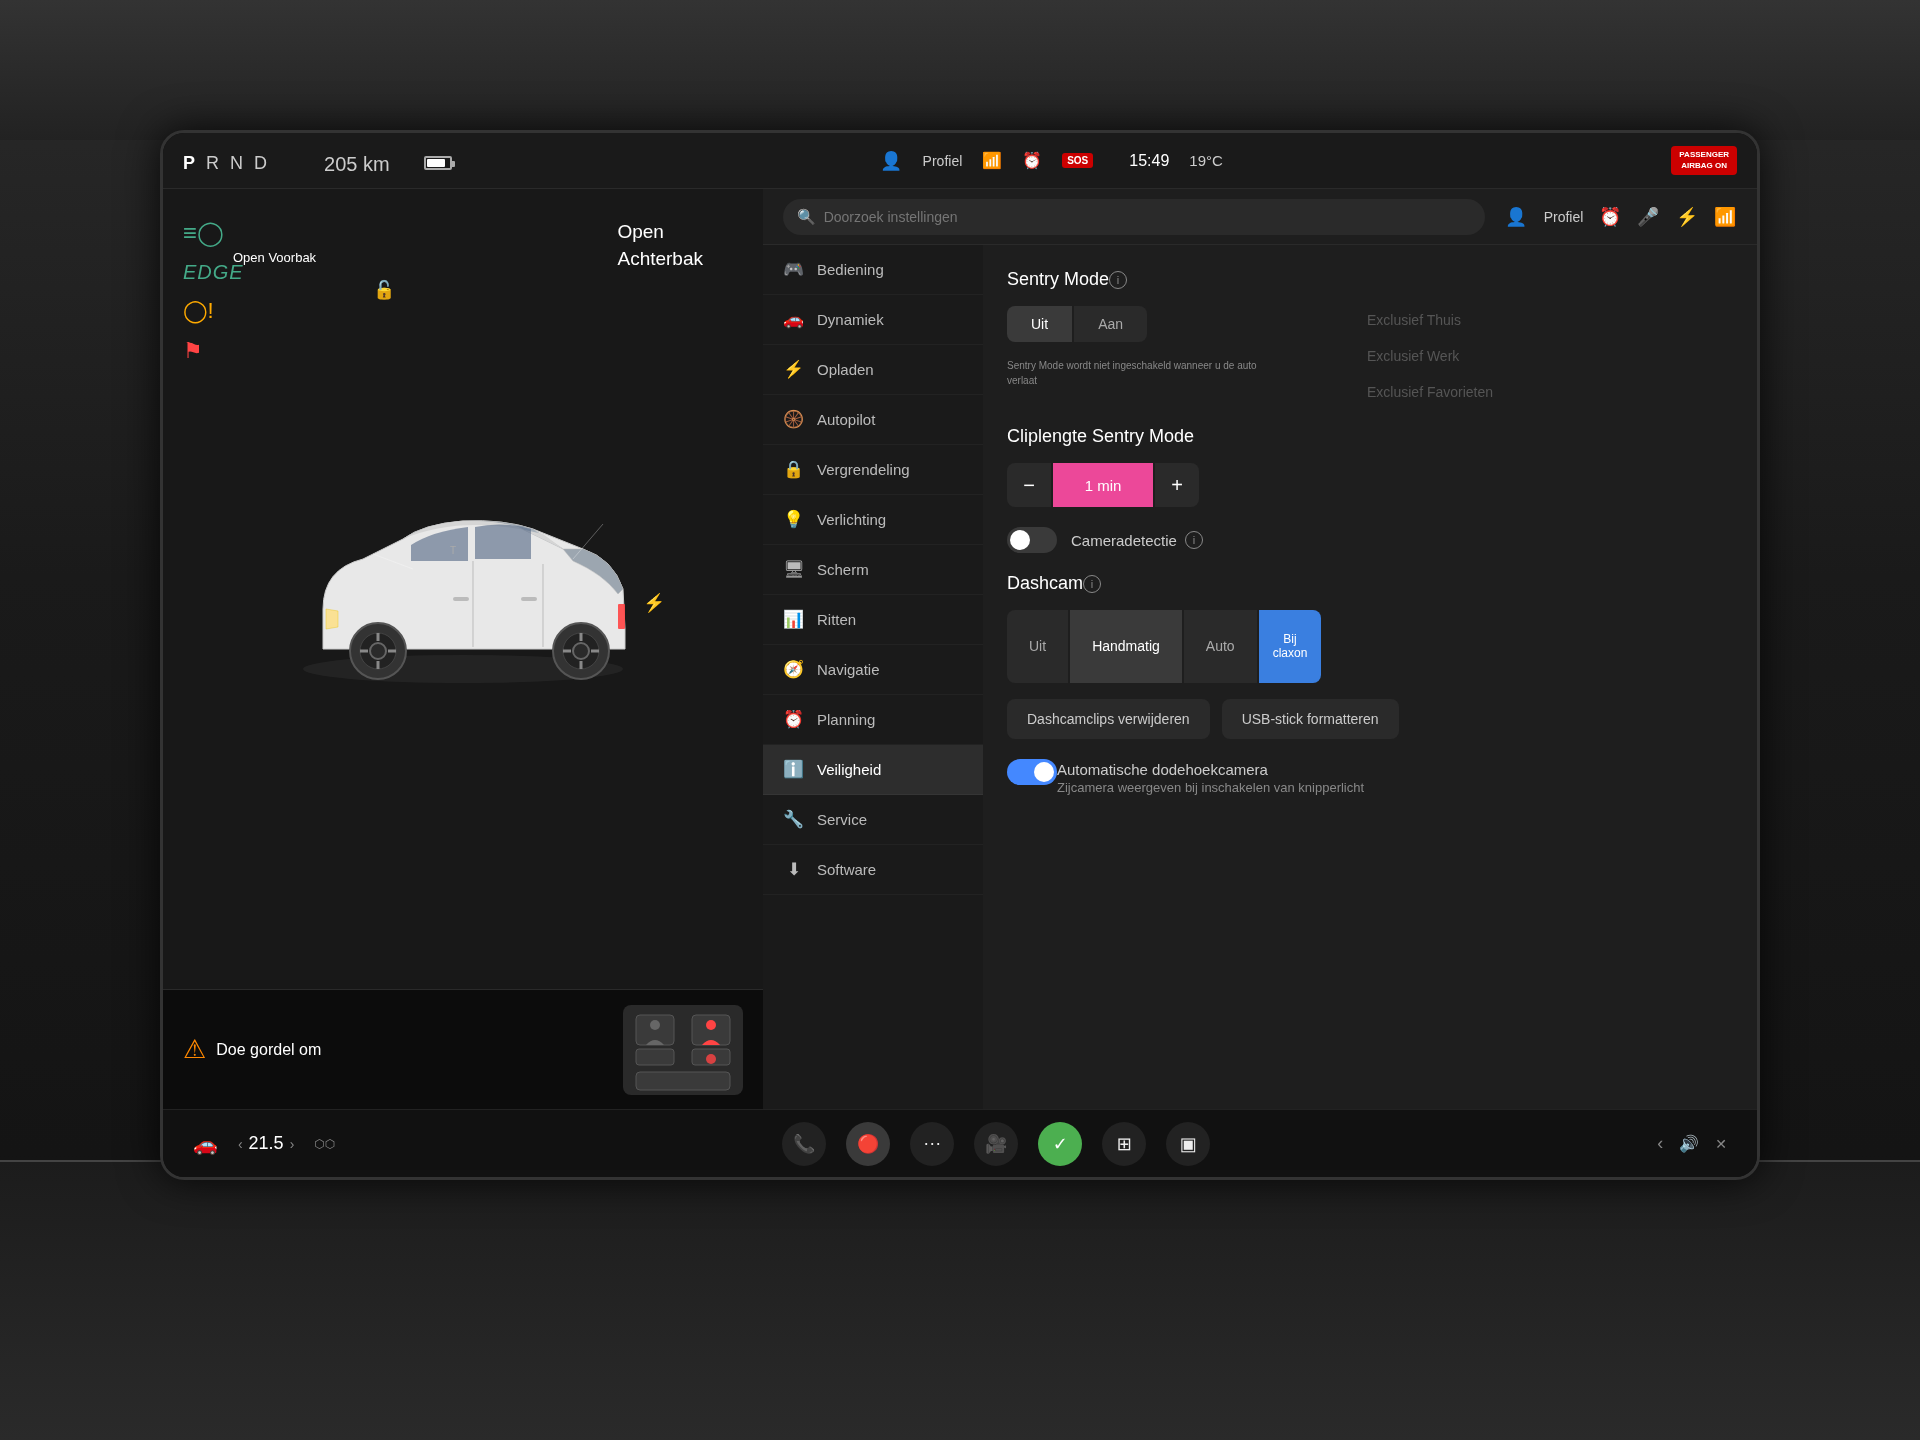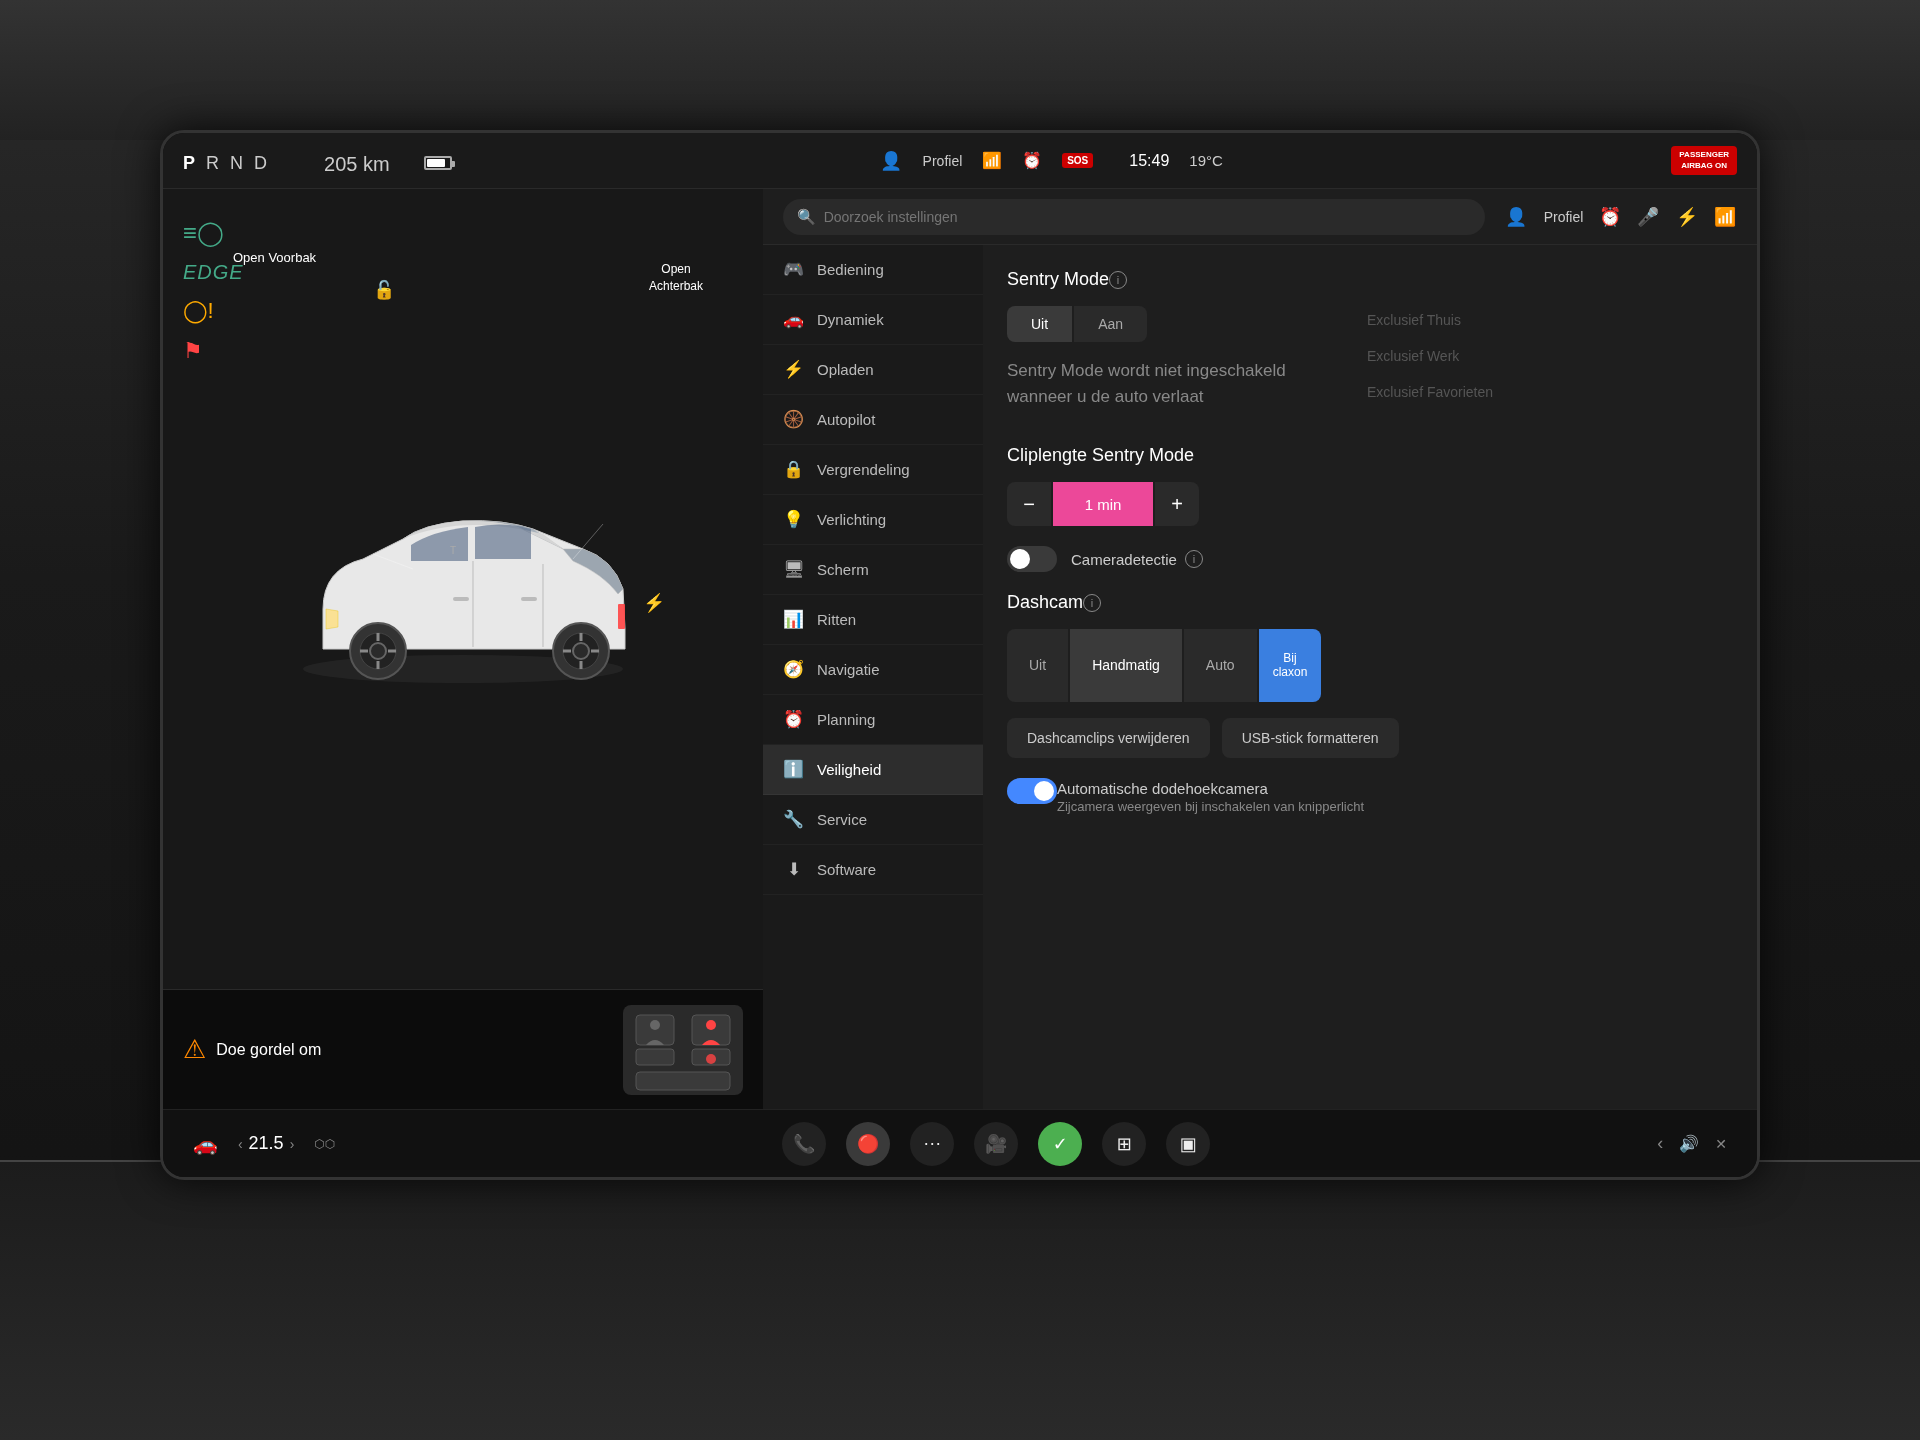--- a/index.html
+++ b/index.html
@@ -352,21 +352,21 @@
       padding: 6px 0;
     }
 
     .sentry-row {
       display: flex;
       gap: 60px;
       margin-bottom: 20px;
     }
     .sentry-desc {
       color: #888;
-      font-size: 17px;
+      font-size: 10px;
       line-height: 1.5;
       max-width: 280px;
       margin-bottom: 16px;
     }
 
     
     .clip-length-control {
       display: flex;
       align-items: center;
       gap: 2px;
@@ -646,21 +646,21 @@
           <span style="color:#f44;font-size:22px;">⚑</span>
         </div>
 
         <div class="car-view-area">
 
           <div style="position:absolute;top:60px;left:70px;color:#fff;font-size:13px;line-height:1.4;">
             <span>Open
 Voorbak</span>
           </div>
 
-          <div style="position:absolute;top:30px;right:60px;color:#fff;font-size:12px;line-height:1.4;text-align:center;margin-top:42px;">
+          <div style="position:absolute;top:30px;right:60px;color:#fff;font-size:19px;line-height:1.4;text-align:left;">
             Open<br>Achterbak
           </div>
 
           <div style="position:absolute;top:90px;left:210px;color:#aaa;font-size:18px;">🔓</div>
 
           <svg width="400" height="240" viewBox="0 0 400 240" style="position:relative;z-index:1;">
 
             <ellipse cx="200" cy="200" rx="160" ry="14" fill="rgba(255,255,255,0.05)"></ellipse>
 
             <path d="M60,180 L60,140 Q60,100 100,90 L140,70 Q160,55 200,52 Q240,50 270,60 L320,80 Q350,90 360,120 L362,160 L362,180 Z" fill="#e8e8e8" stroke="#ccc" stroke-width="1"></path>

